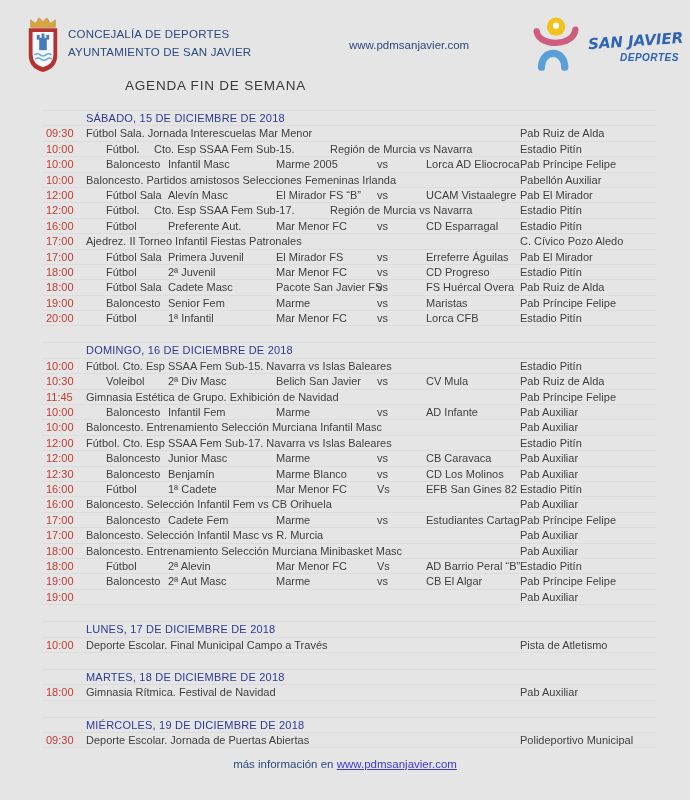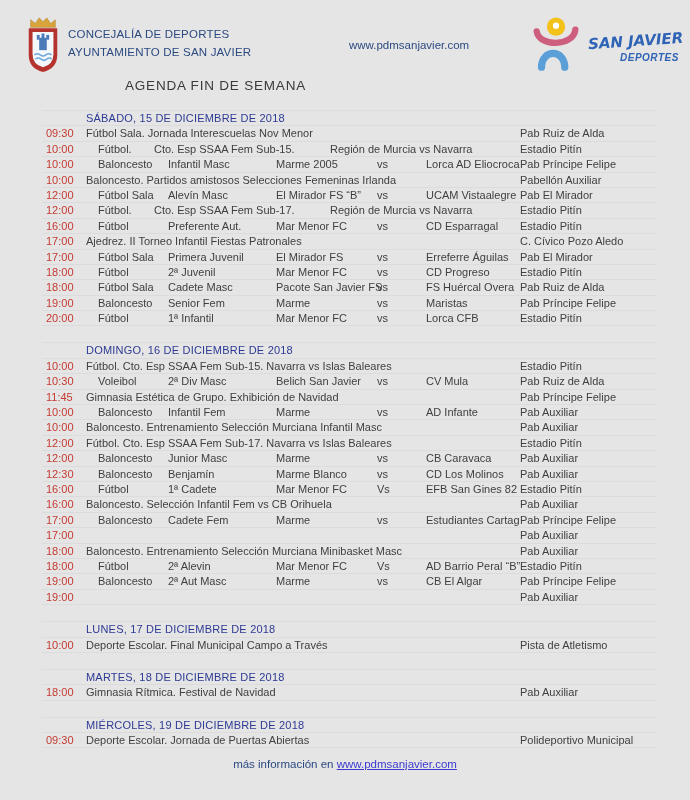--- a/index.html
+++ b/index.html
@@ -56,21 +56,21 @@
   .sec{margin-top:16px;}
   .sec:first-child{margin-top:0;}
   .row{position:relative;height:14.4px;border-bottom:1px solid var(--c-line,#dcdcdc);}
   .row.head{border-top:1px solid var(--c-line,#dcdcdc);text-align:center;}
   .c{
     position:absolute;top:0;line-height:14.6px;font-size:11px;
     white-space:nowrap;color:var(--c-body,#404040);
   }
   .c.date{left:44px;color:var(--c-date,#2d3a94);letter-spacing:.2px;}
   .c-time{left:4px;color:var(--c-time,#c43a31);}
-  .c-sport{left:44px;padding-left:12px;}
+  .c-sport{left:52px;padding-left:12px;}
   .c-category{left:126px;}
   .c-team1{left:234px;}
   .c-vs{left:335px;}
   .c-team2{left:384px;}
   .c-venue{left:478px;}
   .c-mid1{left:112px;}
   .c-mid2{left:288px;}
   .c-desc{left:44px;}
 
   
@@ -119,21 +119,21 @@
 
   <h1 class="title">AGENDA FIN DE SEMANA</h1>
 
   <main id="agenda">
       <section class="sec">
         <div class="row head">
           <span class="c date">SÁBADO, 15 DE DICIEMBRE DE 2018</span>
         </div>
         <div class="row">
           <span class="c c-time">09:30</span>
-          <span class="c c-desc">Fútbol Sala. Jornada Interescuelas Nov Menor</span>
+          <span class="c c-desc">Fútbol Sala. Jornada Interescuelas Mar Menor</span>
           <span class="c c-venue">Pab Ruiz de Alda</span>
         </div>
         <div class="row">
           <span class="c c-time">10:00</span>
           <span class="c c-sport">Fútbol.</span>
           <span class="c c-mid1">Cto. Esp SSAA Fem Sub-15.</span>
           <span class="c c-mid2">Región de Murcia vs Navarra</span>
           <span class="c c-venue">Estadio Pitín</span>
         </div>
         <div class="row">
@@ -304,20 +304,21 @@
           <span class="c c-time">17:00</span>
           <span class="c c-sport">Baloncesto</span>
           <span class="c c-category">Cadete Fem</span>
           <span class="c c-team1">Marme</span>
           <span class="c c-vs">vs</span>
           <span class="c c-team2">Estudiantes Cartag</span>
           <span class="c c-venue">Pab Príncipe Felipe</span>
         </div>
         <div class="row">
           <span class="c c-time">17:00</span>
+          <span class="c c-desc">Baloncesto. Selección Infantil Masc vs R. Murcia</span>
           <span class="c c-venue">Pab Auxiliar</span>
         </div>
         <div class="row">
           <span class="c c-time">18:00</span>
           <span class="c c-desc">Baloncesto. Entrenamiento Selección Murciana Minibasket Masc</span>
           <span class="c c-venue">Pab Auxiliar</span>
         </div>
         <div class="row">
           <span class="c c-time">18:00</span>
           <span class="c c-sport">Fútbol</span>

